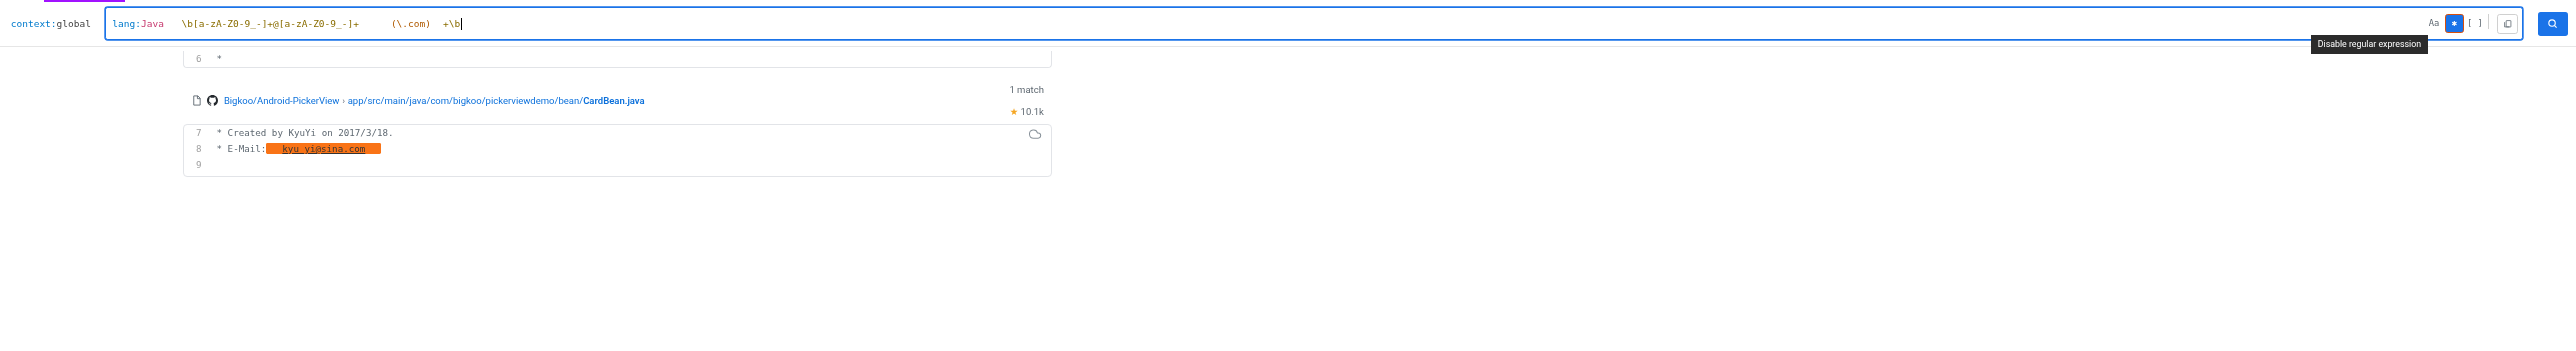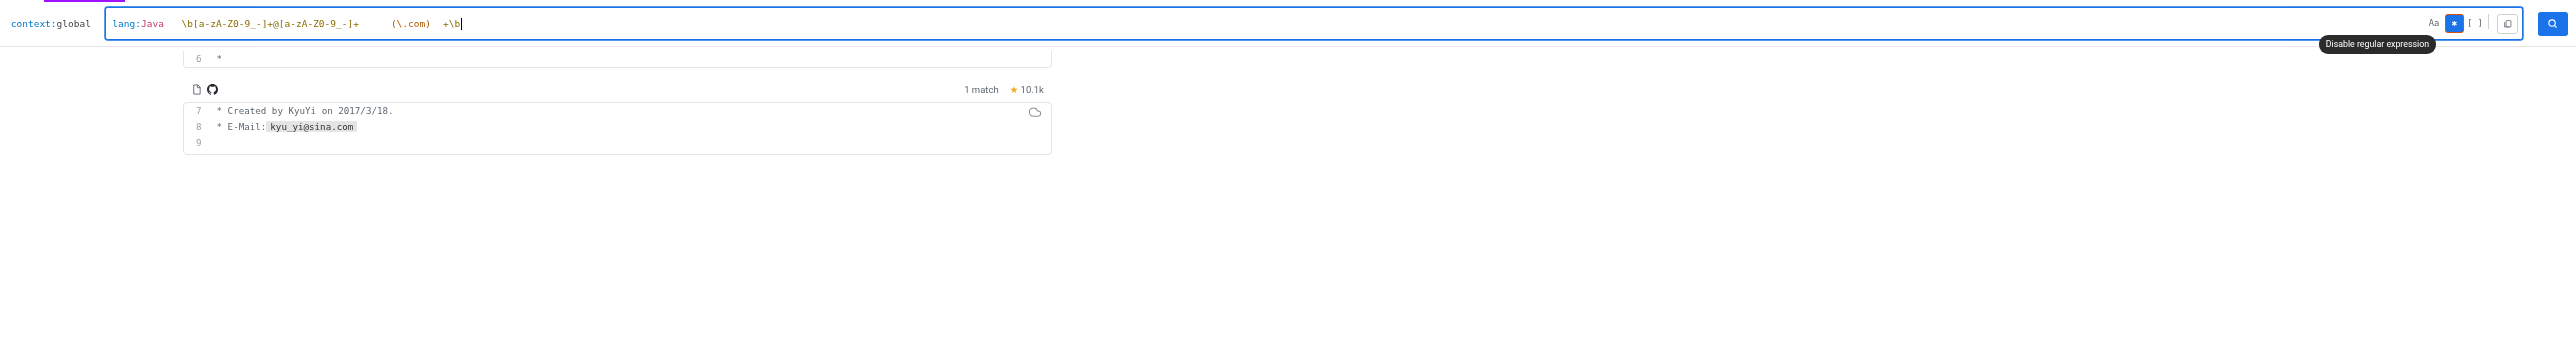--- a/index.html
+++ b/index.html
@@ -15,35 +15,35 @@
 .q-filterval { color:#c73a6f; }
 .q-regex { color:#8a6d00;margin-left:12px; }
 .q-regex-paren { color:#b05a00;margin-left:32px; }
 .cursor { display:inline-block; width:0.7px; height:12.2px; background:#000; vertical-align:middle; margin-left:0.7px; }
 .search-controls { display:flex; align-items:flex-start; gap:1.4px; }
 .ctl { width:19px; height:19px; display:flex; align-items:center; justify-content:center; border-radius:2.7px; cursor:pointer; color:#5e6871; font-size:8.8px; font-family:ui-monospace,monospace; }
 .ctl.active { background:#1a73e8; color:#fff; border:1.4px solid #d94f0b; border-radius:2.7px; }
 .divider { width:0.7px; height:15px; background:#d0d0d0; margin:0 2.7px; }
 .ctx-btn { width:20.4px; height:20.4px; display:flex; align-items:center; justify-content:center; border:0.7px solid #d0d0d0; border-radius:2.7px; cursor:pointer; color:#5e6871; margin-left:4.1px; }
 .search-btn { width:30px; height:24.4px; background:#1a73e8; border-radius:2.7px; display:flex; align-items:center; justify-content:center; cursor:pointer; margin-left:4.1px; }
-.tooltip { position:absolute; top:27px; right:86px; background:#2b2b2b; color:#fff; padding:4.1px 6.8px; border-radius:9px; font-size:8.8px; white-space:nowrap; z-index:10; }
+.tooltip { position:absolute; top:27px; right:94px; background:#2b2b2b; color:#fff; padding:4.1px 6.8px; border-radius:0; font-size:8.8px; white-space:nowrap; z-index:10; }
 .results { padding-left:183px; padding-top:4.1px; }
 .snippet-block { border:0.7px solid #e2e4e8; border-radius:4.1px; background:#fff; margin-bottom:9.5px; overflow:hidden; width:869px; }
 .snippet-line { display:flex; font-family:ui-monospace,SFMono-Regular,Menlo,monospace; font-size:9.2px; line-height:1.6; padding:0.7px 0; }
 .ln { width:27px; text-align:right; color:#a0a0a0; padding-right:9.5px; user-select:none; }
 .code { flex:1; color:#5e6871; white-space:pre; }
-.hl { background:#e5e5e5; color:#333; padding:0 4px; border-radius:1.4px; }
+.hl { background:#f97316; color:#333; padding:0 16px; border-radius:1.4px;text-decoration:underline; }
 .file-header { display:flex; align-items:center; padding:6.8px 8.1px; gap:5.4px; }
 .file-icon { color:#5e6871; }
 .gh-icon { color:#24292e; }
 .path { color:#0b70db; font-size:9.5px; }
 .path a { color:#0b70db; text-decoration:none; }
 .path .sep { color:#6b7280; margin:0 2.7px; }
 .path .bold { font-weight:600; }
-.match-info { margin-left:auto; display:flex; align-items:flex-end; gap:11px; color:#5e6871; }
+.match-info { margin-left:auto; display:flex; align-items:flex-end; gap:11px; color:#5e6871;flex-direction:column; }
 .star { color:#f5a623; }
 .snippet-body { position:relative; padding-bottom:2.7px; }
 .cloud-icon { position:absolute; right:9.5px; top:2.7px; color:#8a939b; }
 </style>
 </head>
 <body>
 
 <div class="top-tab-marker"></div>
 
 <div class="search-row">
@@ -88,20 +88,23 @@
   </div>
 
   <div class="file-header" style="width:869px;">
     <svg class="file-icon" width="11" height="11" viewBox="0 0 24 24" fill="currentColor">
         <path d="M6 2h9l5 5v15H6z" fill="none" stroke="currentColor" stroke-width="2"></path>
         <path d="M14 2v6h6" fill="none" stroke="currentColor" stroke-width="2"></path>
       </svg>
     <svg class="gh-icon" width="11" height="11" viewBox="0 0 16 16" fill="currentColor">
         <path d="M8 0C3.58 0 0 3.58 0 8c0 3.54 2.29 6.53 5.47 7.59.4.07.55-.17.55-.38 0-.19-.01-.82-.01-1.49-2.01.37-2.53-.49-2.69-.94-.09-.23-.48-.94-.82-1.13-.28-.15-.68-.52-.01-.53.63-.01 1.08.58 1.23.82.72 1.21 1.87.87 2.33.66.07-.52.28-.87.51-1.07-1.78-.2-3.64-.89-3.64-3.95 0-.87.31-1.59.82-2.15-.08-.2-.36-1.02.08-2.12 0 0 .67-.21 2.2.82.64-.18 1.32-.27 2-.27.68 0 1.36.09 2 .27 1.53-1.04 2.2-.82 2.2-.82.44 1.1.16 1.92.08 2.12.51.56.82 1.27.82 2.15 0 3.07-1.87 3.75-3.65 3.95.29.25.54.73.54 1.48 0 1.07-.01 1.93-.01 2.2 0 .21.15.46.55.38A8.013 8.013 0 0016 8c0-4.42-3.58-8-8-8z"></path>
       </svg>
+    <span class="path">
+      <a>Bigkoo/Android-PickerView</a><span class="sep">›</span><span>app</span>/<span>src</span>/<span>main</span>/<span>java</span>/<span>com</span>/<span>bigkoo</span>/<span>pickerviewdemo</span>/<span>bean</span>/<span class="bold">CardBean.java</span>
+    </span>
     <div class="match-info">
       <span>1 match</span>
       <span><span class="star">★</span> <span>10.1k</span></span>
     </div>
   </div>
 
   <div class="snippet-block">
     <div class="snippet-body">
       <svg class="cloud-icon" width="12.2" height="12.2" viewBox="0 0 24 24" fill="none" stroke="currentColor" stroke-width="2">
           <path d="M18 10h-1.26A8 8 0 1 0 9 20h9a5 5 0 0 0 0-10z"></path>

